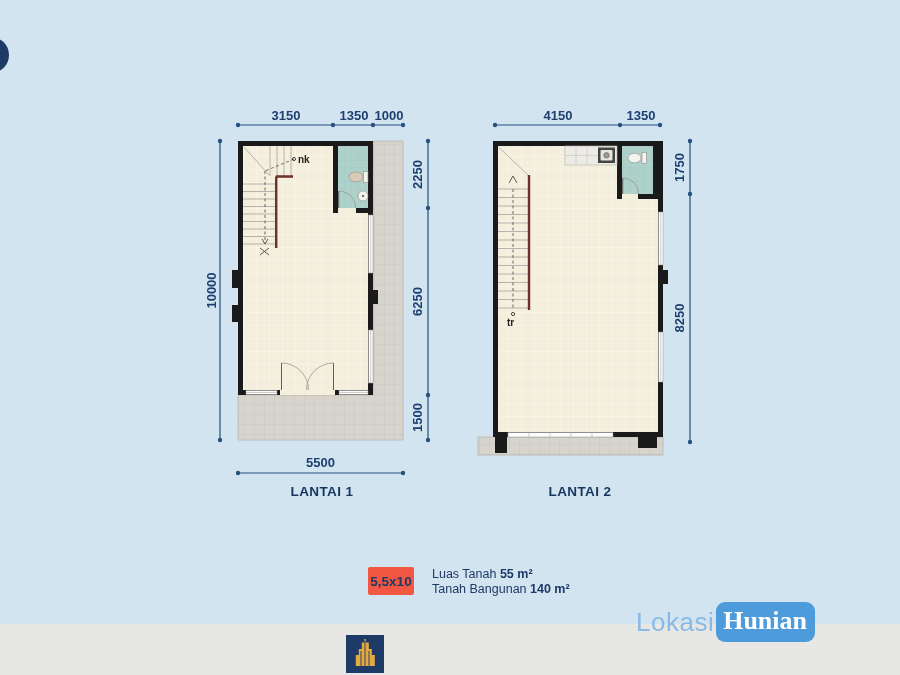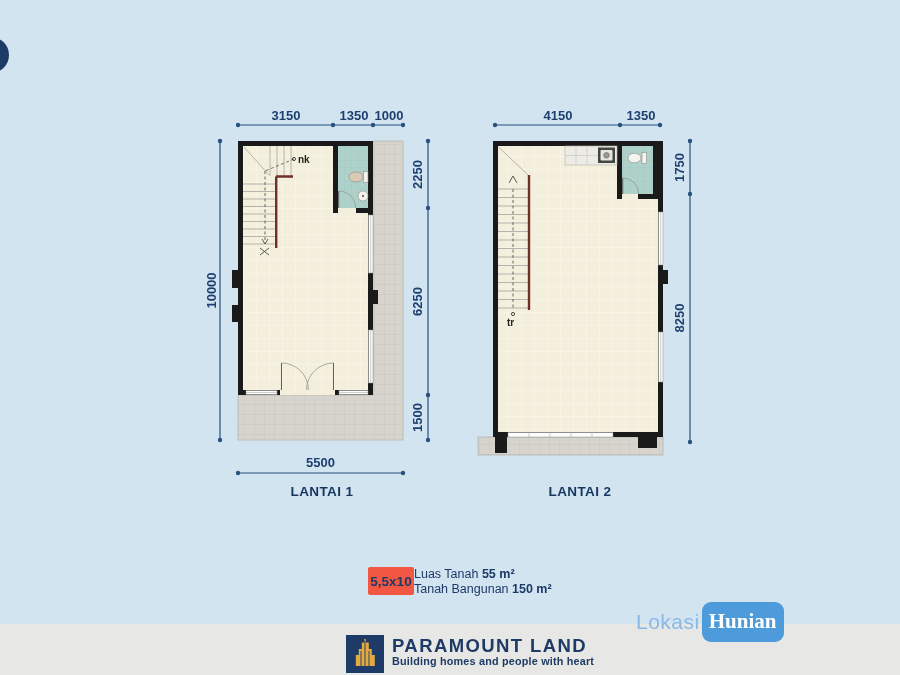--- a/index.html
+++ b/index.html
@@ -22,33 +22,33 @@
   .doorleaf{stroke:#5d5d58;stroke-width:1;fill:none;}
   .doorarc{stroke:#97968e;stroke-width:.8;fill:none;}
   .win{fill:#fdfdfb;stroke:#8f8f8a;stroke-width:.5;}
   .winline{stroke:#aeaea8;stroke-width:.6;fill:none;}
   .fixture{fill:#f4f3ee;stroke:#8d8d86;stroke-width:.6;}
 
   .spec{position:absolute;left:368px;top:565px;display:flex;align-items:flex-start;}
   .size-badge{width:46px;height:28px;background:#f15742;color:#1d3a66;font-size:13.5px;
         font-weight:bold;display:flex;align-items:center;justify-content:center;
         border-radius:2px;margin-top:2px;}
-  .spec-lines{color:#1d3a66;font-size:12.5px;line-height:15px;padding-top:2px;}
+  .spec-lines{margin-left:18px;color:#1d3a66;font-size:12.5px;line-height:15px;padding-top:2px;}
   .spec-lines b{font-weight:bold;}
 
   .footer-band{position:absolute;left:0;top:624px;width:900px;height:51px;background:#e7e7e5;}
   .paramount{position:absolute;left:346px;top:635px;display:flex;align-items:flex-start;}
   .p-icon{width:38px;height:38px;background:#1e3a66;display:flex;align-items:center;
         justify-content:center;flex:none;}
   .p-text{margin-left:8px;padding-top:1px;}
   .p-brand{font-size:18.5px;font-weight:bold;color:#1e3a66;letter-spacing:1.4px;line-height:19px;}
   .p-tagline{font-size:10.8px;font-weight:bold;color:#1e3a66;letter-spacing:.2px;line-height:13px;}
 
   .watermark{position:absolute;left:636px;top:602px;display:flex;align-items:center;
-        font-size:21px;line-height:38px;}
+        font-size:26px;line-height:38px;}
   .wm1{color:#89b9e6;font-weight:normal;letter-spacing:.5px;}
   .wm2{background:#4d9bda;color:#ffffff;font-family:"Liberation Serif",serif;font-weight:bold;
         padding:0 8px 2px 7px;border-radius:9px;margin-left:2px;}
 </style>
 </head>
 <body>
 
 <div class="page">
 
   <div class="corner-dot"></div>
@@ -238,37 +238,33 @@
       <text x="214" y="62.5" text-anchor="middle" class="dimtxt" transform="rotate(-90 214 62.5)">1750</text>
       <text x="214" y="213" text-anchor="middle" class="dimtxt" transform="rotate(-90 214 213)">8250</text>
     </g>
     <text x="110" y="391" text-anchor="middle" class="floorlbl">LANTAI 2</text>
   </svg>
 
   <div class="spec">
     <div class="size-badge">5,5x10</div>
     <div class="spec-lines">
       <div><span>Luas Tanah</span> <b>55 m²</b></div>
-      <div><span>Tanah Bangunan</span> <b>150 m²</b></div>
+      <div><span>Tanah Bangunan</span> <b>140 m²</b></div>
     </div>
   </div>
 
   <div class="footer-band"></div>
 
   <div class="paramount">
     <div class="p-icon">
       <svg width="38" height="38" viewBox="0 0 38 38">
         <path d="M18.2,4 h1.6 v3.5 h3 v6.5 h3 v6 h3 v11 h-19 v-11 h3 v-6 h3 v-6.5 h3 Z" fill="#e3aa41"></path>
         <path d="M19,6 V31 M15,16 V31 M23,16 V31" stroke="#1e3a66" stroke-width="0.9" fill="none"></path>
       </svg>
     </div>
-    <div class="p-text">
-      <div class="p-brand">PARAMOUNT LAND</div>
-      <div class="p-tagline">Building homes and people with heart</div>
-    </div>
   </div>
 
   <div class="watermark">
     <span class="wm1">Lokasi</span>
     <span class="wm2">Hunian</span>
   </div>
 
 </div>
 
 </body></html>

